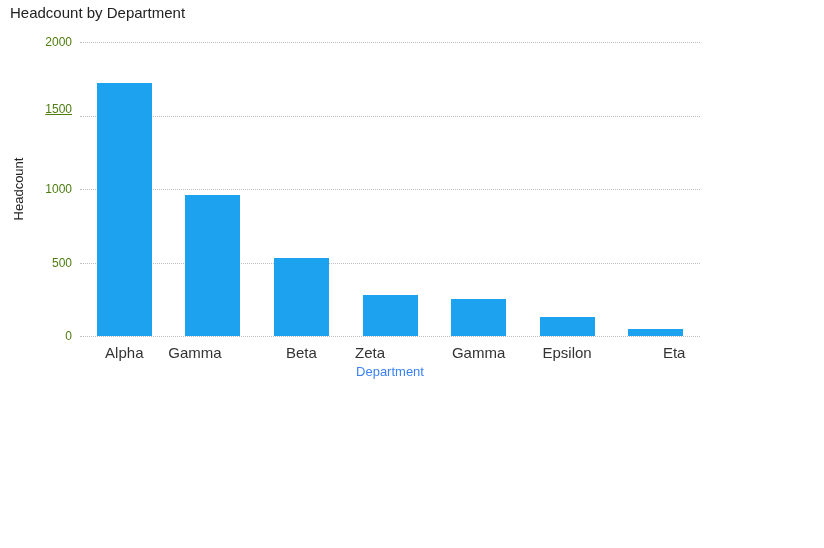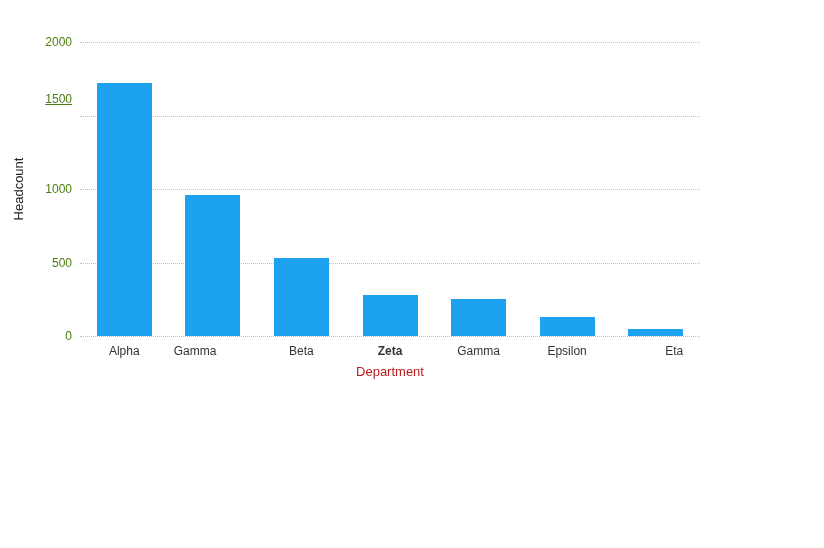--- a/index.html
+++ b/index.html
@@ -59,60 +59,61 @@
     font-size: 12px;
     color: #4d7c0f;
     text-align: right;
     width: 60px;
     left: 12px;
     transform: translateY(-50%);
   }
 
   .xtick {
     position: absolute;
-    font-size: 12px;
+    font-size: 15px;
     color: #333;
     text-align: center;
     transform: translateX(-50%);
     top: 344px;
     white-space: nowrap;
   }
 
   .x-axis-title {
     position: absolute;
     left: 390px;
     top: 364px;
     transform: translateX(-50%);
     font-size: 13px;
-    color: #b91c1c;
+    color: #3b82f6;
   }
   
   .y-axis-title-wrap {
     position: absolute;
     left: 18px;
     top: 189px;
     transform: translate(-50%, -50%) rotate(-90deg);
     font-size: 13px;
     color: #222;
     white-space: nowrap;
   }
 
 </style>
 </head>
 <body>
 
 <div class="container">
 
+  <div class="chart-title">Headcount by Department</div>
 
   <div class="y-axis-title-wrap">Headcount</div>
 
   <div class="ytick" style="top:336px;">0</div>
   <div class="ytick" style="top:262.5px;">500</div>
   <div class="ytick" style="top:189px;">1000</div>
-  <div class="ytick" style="top:99px;text-decoration:underline;">1500</div>
+  <div class="ytick" style="top:109px;text-decoration:underline;">1500</div>
   <div class="ytick" style="top:42px;">2000</div>
 
   <div class="plot">
 
     <div class="gridline" style="top:294px;"></div>
     <div class="gridline" style="top:220.5px;"></div>
     <div class="gridline" style="top:147px;"></div>
     <div class="gridline" style="top:73.5px;"></div>
     <div class="gridline" style="top:0px;"></div>
 
@@ -121,20 +122,20 @@
     <div class="bar" style="left:193.9px; width:55px; height:77.9px;"></div>
     <div class="bar" style="left:282.5px; width:55px; height:41.2px;"></div>
     <div class="bar" style="left:371.1px; width:55px; height:36.8px;"></div>
     <div class="bar" style="left:459.6px; width:55px; height:19.1px;"></div>
     <div class="bar" style="left:548.2px; width:55px; height:7.4px;"></div>
   </div>
 
   <div class="xtick" style="left:124.3px;">Alpha</div>
   <div class="xtick" style="left:195px;">Gamma</div>
   <div class="xtick" style="left:301.4px;">Beta</div>
-  <div class="xtick" style="left:390.0px;font-weight:bold;">Zeta</div>
+  <div class="xtick" style="left:370px;">Zeta</div>
   <div class="xtick" style="left:478.6px;">Gamma</div>
   <div class="xtick" style="left:567.1px;">Epsilon</div>
   <div class="xtick" style="left:655.7px;padding-left:37px;">Eta</div>
 
   <div class="x-axis-title">Department</div>
 
 </div>
 
 </body></html>

